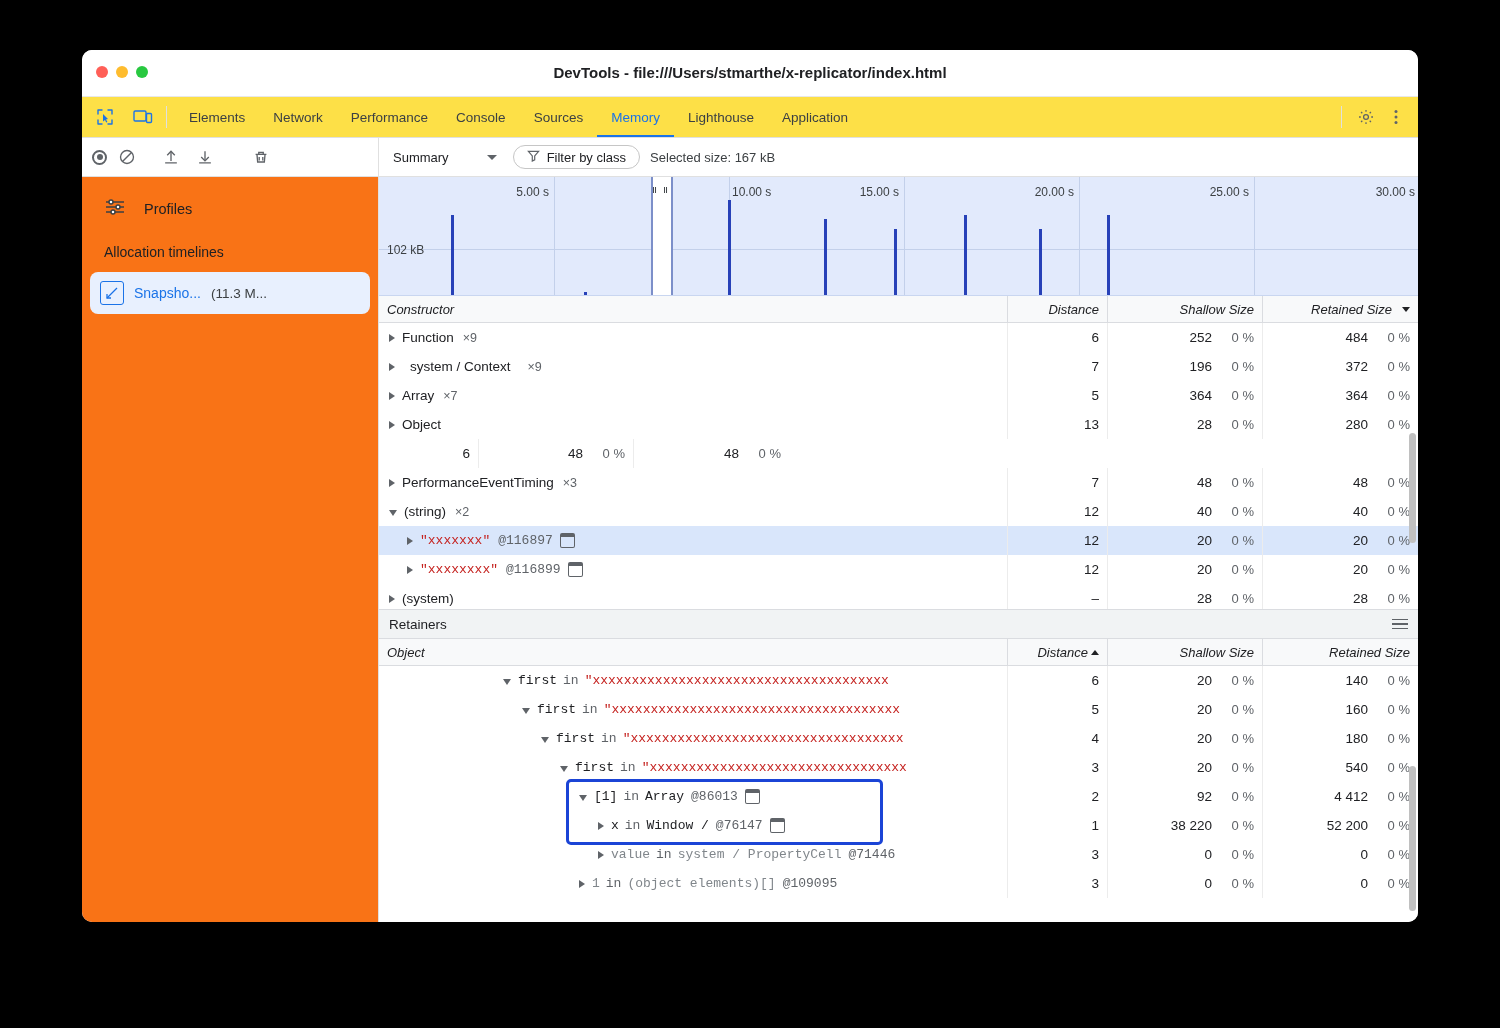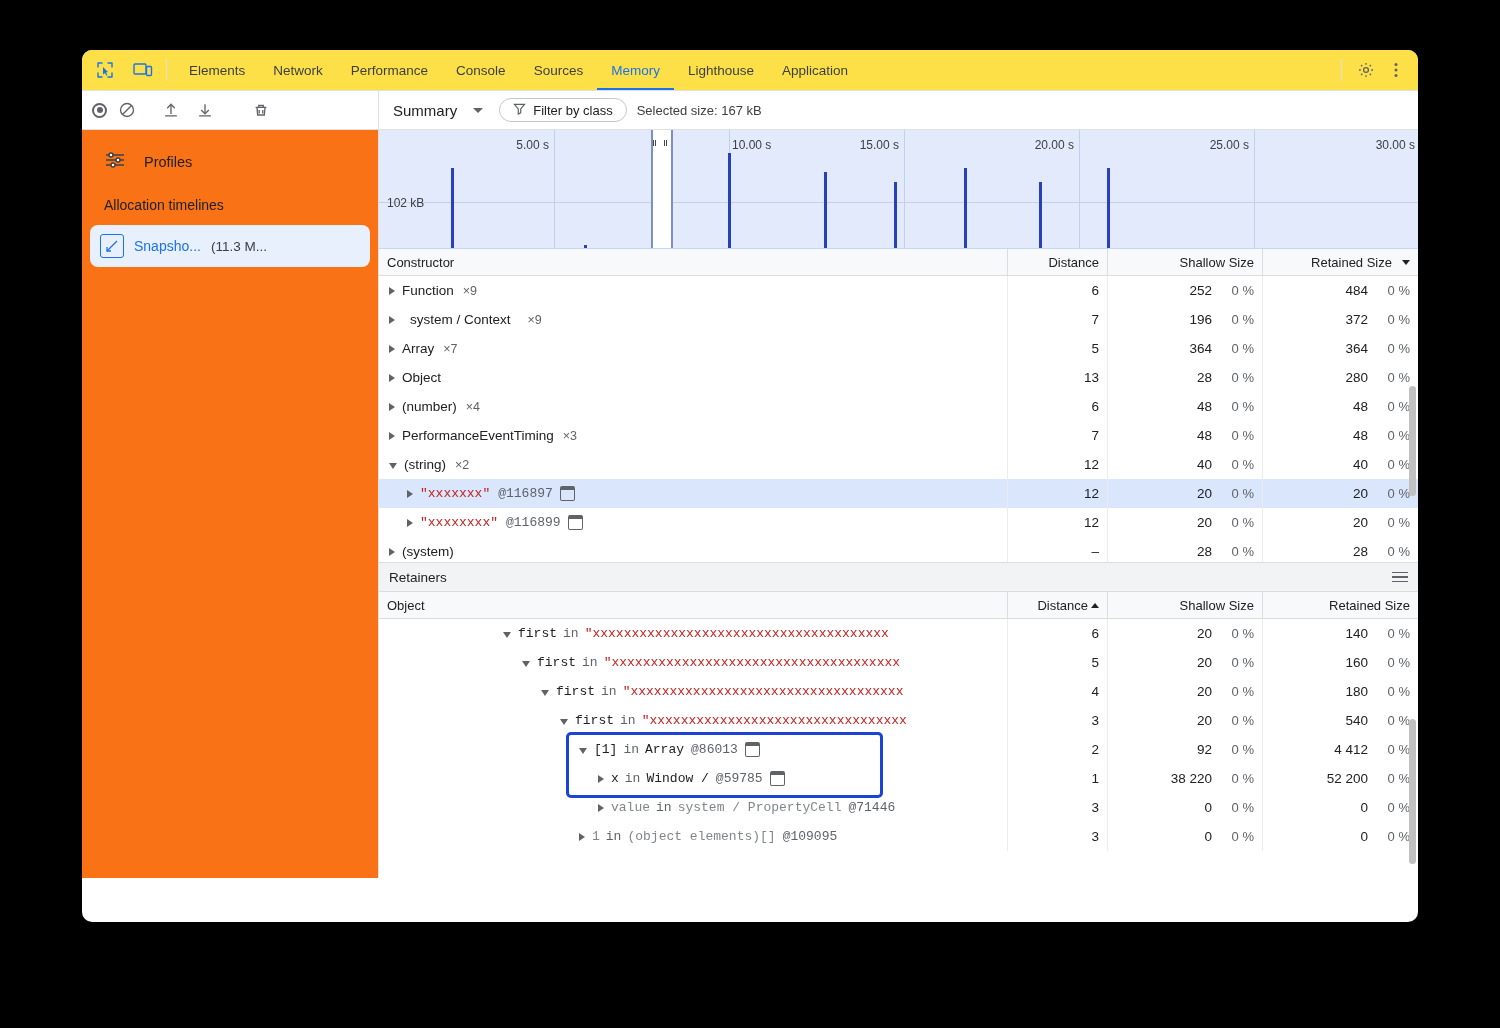--- a/index.html
+++ b/index.html
@@ -123,22 +123,22 @@
   .tb2-right {
     flex: 1;
     display: flex;
     align-items: center;
     gap: 10px;
     padding-left: 12px;
     font-size: 13px;
     color: #3c4043;
   }
   .select-box {
-    display: flex; align-items: center; gap: 16px;
-    font-size: 15px; color: #202124;
+    display: flex; align-items: center; gap: 38px;
+    font-size: 13px; color: #202124;
     padding: 2px 6px 2px 2px;
   }
   .caret-down {
     width: 0; height: 0;
     border-left: 5px solid transparent;
     border-right: 5px solid transparent;
     border-top: 5px solid #5f6368;
   }
   .filter-chip {
     display: flex; align-items: center; gap: 7px;
@@ -259,20 +259,21 @@
     height: 26px;
     align-items: center;
   }
   .gh {
     padding: 0 8px;
     box-sizing: border-box;
     border-right: 1px solid #dadce0;
     height: 100%;
     display: flex;
     align-items: center;
+    font-style: italic;
   }
   .gh.num { justify-content: flex-end; }
   .c-constructor { flex: 1; min-width: 0; }
   .c-distance { width: 100px; }
   .c-shallow { width: 155px; }
   .c-retained { width: 155px; border-right: none !important; }
 
   .grid-body {
     flex: 1;
     overflow: hidden;
@@ -365,20 +366,28 @@
     border-radius: 4px;
     background: #c0c0c0;
   }
   .grey-text { color: #5f6368; }
 </style>
 </head>
 <body>
 
 <div id="window">
 
+  <div class="titlebar">
+    <div class="traffic">
+      <span class="dot red"></span>
+      <span class="dot yellow"></span>
+      <span class="dot green"></span>
+    </div>
+    <div class="title-text">DevTools - file:///Users/stmarthe/x-replicator/index.html</div>
+  </div>
 
   <div class="tabbar">
     <div class="tb-icon">
       <svg width="18" height="18" viewBox="0 0 18 18" fill="none" stroke="#1a73e8" stroke-width="1.4">
         <path d="M2 2h4M12 2h4M2 16h4M12 16h4M2 2v4M16 2v4M2 12v4M16 12v4" stroke-linecap="round"></path>
         <path d="M7 6l5 5-2 .4 1.4 2.6-1.2.6L9 12l-2 1.6z" fill="#1a73e8" stroke="none"></path>
       </svg>
     </div>
     <div class="tb-icon">
       <svg width="20" height="16" viewBox="0 0 20 16" fill="none" stroke="#1a73e8" stroke-width="1.4">
@@ -627,25 +636,20 @@
               </span>
             </div>
             <div class="cell c-retained num last">
               <span class="numgrp">
                 <span>280</span>
                 <span class="pct">0 %</span>
               </span>
             </div>
           </div>
           <div class="row">
-            <div class="cell c-constructor" style="padding-left: 10px;">
-              <span class="tri"></span>
-              <span>(number)</span>
-              <span class="countx">×4</span>
-            </div>
             <div class="cell c-distance num">6</div>
             <div class="cell c-shallow num">
               <span class="numgrp">
                 <span>48</span>
                 <span class="pct">0 %</span>
               </span>
             </div>
             <div class="cell c-retained num last">
               <span class="numgrp">
                 <span>48</span>
@@ -884,21 +888,21 @@
                 <span class="pct">0 %</span>
               </span>
             </div>
           </div>
           <div class="row">
             <div class="cell c-constructor" style="padding-left: 219px;">
               <span class="tri"></span>
               <span class="mono">x</span>
               <span class="mono grey-text" style="margin: 0px 6px;">in</span>
               <span class="mono">Window /</span>
-              <span class="atid" style="margin-left: 7px;">@59785</span>
+              <span class="atid" style="margin-left: 7px;">@76147</span>
               <span class="winbadge"></span>
             </div>
             <div class="cell c-distance num">1</div>
             <div class="cell c-shallow num">
               <span class="numgrp">
                 <span>38 220</span>
                 <span class="pct">0 %</span>
               </span>
             </div>
             <div class="cell c-retained num last">

